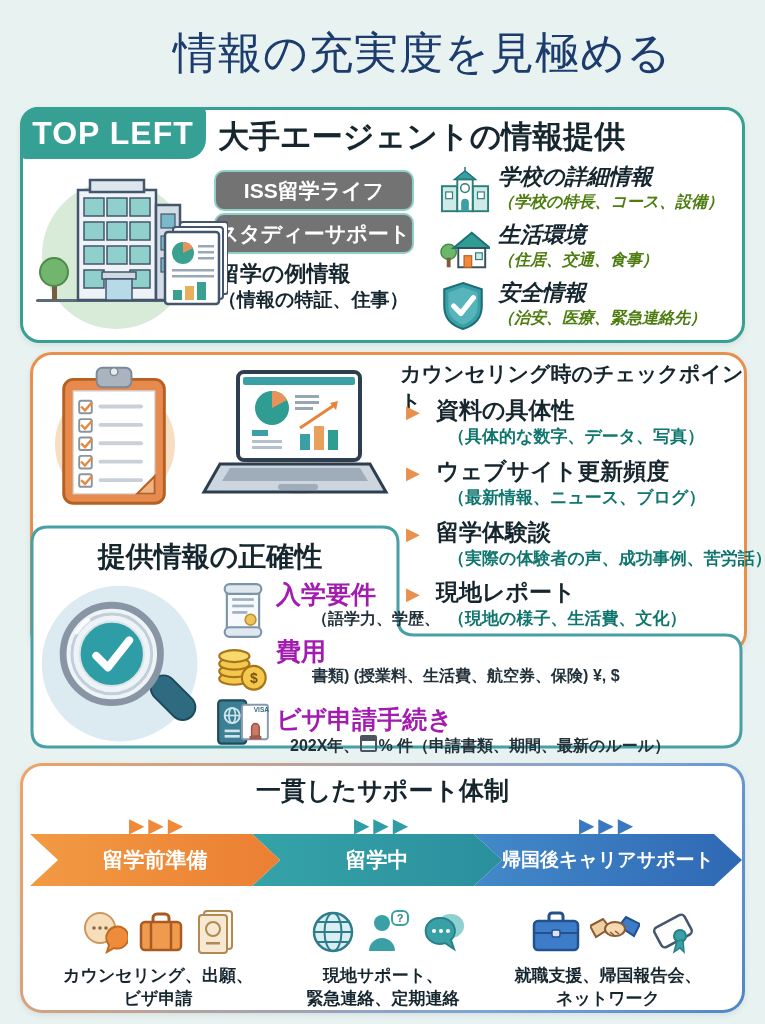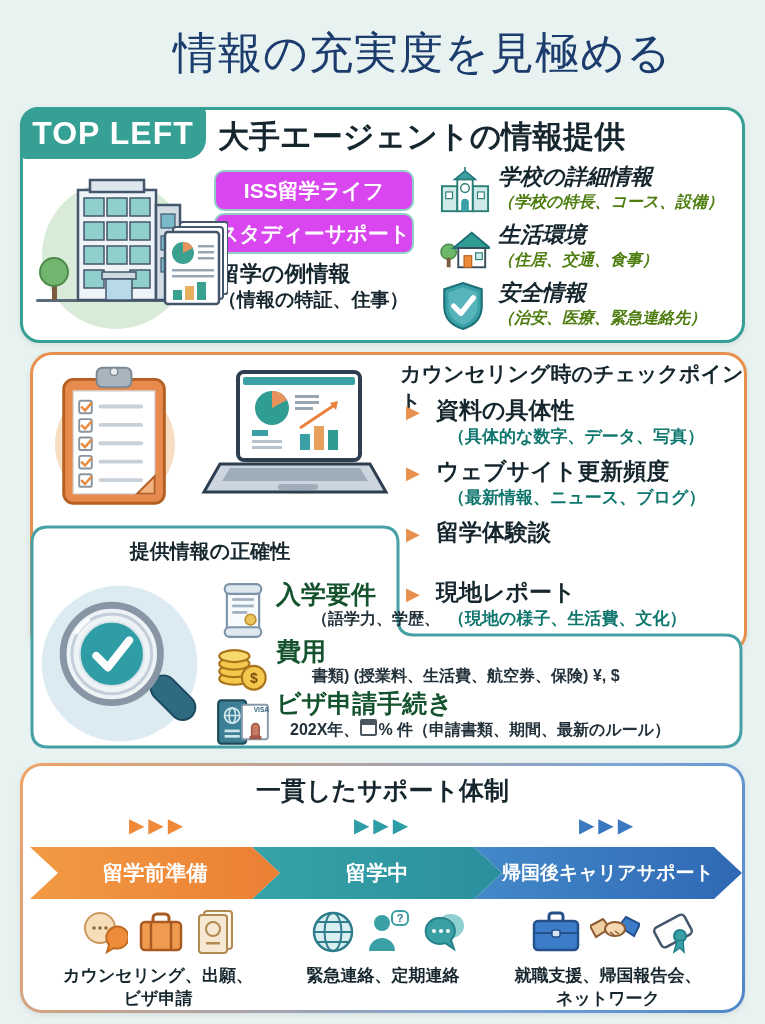--- a/index.html
+++ b/index.html
@@ -3,52 +3,52 @@
 <meta charset="utf-8">
 <style>
   html,body{margin:0;padding:0;}
   body{width:765px;height:1024px;background:#e7f2f1;font-family:"Liberation Sans","DejaVu Sans",sans-serif;position:relative;overflow:hidden;}
   .abs{position:absolute;}
   .page-title{left:0;top:24px;width:765px;text-align:center;font-size:44px;font-weight:400;color:#1c3c6e;letter-spacing:1px;padding-left:40px;}
   
   .box1{left:20px;top:107px;width:719px;height:230px;background:#fff;border:3px solid #35a093;border-radius:20px;box-shadow:0 2px 6px rgba(0,0,0,.08);}
   .badge{left:20px;top:107px;width:186px;height:52px;background:#35a093;border-radius:18px 6px 20px 6px;color:#fff;font-size:32px;font-weight:800;display:flex;align-items:center;justify-content:center;letter-spacing:1px;}
   .h1a{left:218px;top:116px;width:430px;font-size:31px;font-weight:800;color:#16262e;}
-  .pill{width:196px;height:37px;background:#d946ef;border:2px solid #8fd0c6;border-radius:10px;color:#fff;font-size:21px;font-weight:800;display:flex;align-items:center;justify-content:center;}
+  .pill{width:196px;height:37px;background:#737373;border:2px solid #8fd0c6;border-radius:10px;color:#fff;font-size:21px;font-weight:800;display:flex;align-items:center;justify-content:center;}
   .pill1{left:214px;top:170px;}
   .pill2{left:214px;top:213px;}
   .note-t{left:218px;top:259px;font-size:22px;font-weight:800;color:#16262e;}
   .note-s{left:218px;top:287px;font-size:19px;font-weight:800;color:#16262e;}
   .s1item .t{font-size:22px;font-weight:800;color:#16262e;line-height:1.1;}
   .s1item .s{font-size:16px;font-weight:700;color:#4d7c0f;margin-top:3px;}
   .s1item{left:498px;width:250px;font-style:italic;}
   .s1icon{left:440px;width:50px;height:50px;}
   
   .box2{left:30px;top:352px;width:711px;height:296px;background:#fff;border:3px solid #e8914f;border-radius:22px;box-shadow:0 2px 6px rgba(0,0,0,.08);z-index:1;}
   .s2head{left:400px;top:360px;width:345px;text-align:left;font-size:21px;font-weight:800;color:#16262e;z-index:3;}
   .c-item{left:406px;width:340px;z-index:3;}
   .c-item .tri{position:absolute;left:0;top:3px;color:#e8914f;font-size:18px;}
   .c-item .t{margin-left:30px;font-size:23px;font-weight:800;color:#16262e;line-height:1.05;}
   .c-item .s{margin-left:42px;font-size:17px;font-weight:700;color:#0f766e;margin-top:3px;white-space:nowrap;}
   .illus{z-index:3;}
   
   .box3svg{left:0;top:0;width:765px;height:1024px;z-index:2;pointer-events:none;}
-  .s3head{left:60px;top:538px;width:300px;text-align:center;font-size:20px;font-weight:800;color:#16262e;z-index:3;}
-  .s3item .t{font-size:25px;font-weight:800;color:#14532d;line-height:1.05;}
+  .s3head{left:60px;top:538px;width:300px;text-align:center;font-size:28px;font-weight:800;color:#16262e;z-index:3;}
+  .s3item .t{font-size:25px;font-weight:800;color:#a21caf;line-height:1.05;}
   .s3item .s{font-size:16px;font-weight:700;color:#22313a;margin-top:2px;white-space:nowrap;margin-left:36px;}
   .s3icon{left:216px;width:54px;height:56px;z-index:3;}
   .s3item{left:276px;z-index:3;width:460px;}
   .cal{display:inline-block;width:13px;height:13px;border:2px solid #4a5560;border-radius:2px;position:relative;top:1px;margin:0 1px;}
   .cal::before{content:"";position:absolute;left:0;top:0;width:100%;height:4px;background:#4a5560;}
   
   .box4{left:20px;top:763px;width:725px;height:250px;border-radius:22px;background:linear-gradient(120deg,#f0a264,#7ba4d8 70%,#4f86c8);padding:0;z-index:1;box-shadow:0 2px 6px rgba(0,0,0,.08);}
   .box4 .inner{position:absolute;left:3px;top:3px;right:3px;bottom:3px;background:#fff;border-radius:19px;}
   .s4head{left:0;top:11px;width:100%;text-align:center;font-size:25px;font-weight:800;color:#16262e;}
   .chev{top:50px;width:110px;text-align:center;font-size:20px;letter-spacing:4px;font-weight:700;}
-  .arrow{top:84px;height:52px;display:flex;align-items:center;justify-content:center;color:#fff;font-weight:800;clip-path:polygon(0% 0%,calc(100% - 28px) 0%,100% 50%,calc(100% - 28px) 100%,0% 100%,28px 50%);}
+  .arrow{top:71px;height:52px;display:flex;align-items:center;justify-content:center;color:#fff;font-weight:800;clip-path:polygon(0% 0%,calc(100% - 28px) 0%,100% 50%,calc(100% - 28px) 100%,0% 100%,28px 50%);}
   .arr1{left:10px;width:250px;background:linear-gradient(90deg,#f29a43,#eb7f33);z-index:5;font-size:21px;}
   .arr2{left:232px;width:250px;background:linear-gradient(90deg,#35a3a8,#2b8f9e);z-index:4;font-size:21px;}
   .arr3{left:454px;width:268px;background:linear-gradient(90deg,#4389c9,#2f68b4);z-index:3;font-size:19px;}
   .icongrp{top:140px;height:58px;display:flex;align-items:center;gap:10px;}
   .cap{width:240px;text-align:center;font-size:17px;font-weight:800;color:#16262e;line-height:1.35;}
 </style>
 </head>
 <body>
 
 <div class="abs page-title">情報の充実度を見極める</div>
@@ -203,20 +203,21 @@
   <div class="s">（具体的な数字、データ、写真）</div>
 </div>
 <div class="abs c-item" style="top:459px;">
   <span class="tri">▶</span>
   <div class="t">ウェブサイト更新頻度</div>
   <div class="s">（最新情報、ニュース、ブログ）</div>
 </div>
 <div class="abs c-item" style="top:520px;">
   <span class="tri">▶</span>
   <div class="t">留学体験談</div>
+  <div class="s">（実際の体験者の声、成功事例、苦労話）</div>
 </div>
 <div class="abs c-item" style="top:580px;">
   <span class="tri">▶</span>
   <div class="t">現地レポート</div>
   <div class="s">（現地の様子、生活費、文化）</div>
 </div>
 
 <svg class="abs box3svg" viewBox="0 0 765 1024">
   <path d="M48,527 H382 Q398,527 398,543 V619 Q398,635 414,635 H725 Q741,635 741,651 V729 Q741,747 723,747 H48 Q32,747 32,731 V543 Q32,527 48,527 Z" fill="#ffffff" stroke="#46a0a5" stroke-width="3"></path>
 </svg>
@@ -265,21 +266,21 @@
   <circle cx="15" cy="17" r="7" fill="none" stroke="#cfe5ec" stroke-width="1.8"></circle>
   <line x1="8" y1="17" x2="22" y2="17" stroke="#cfe5ec" stroke-width="1.5"></line>
   <ellipse cx="15" cy="17" rx="3" ry="7" fill="none" stroke="#cfe5ec" stroke-width="1.5"></ellipse>
   <rect x="8" y="30" width="14" height="2.5" fill="#cfe5ec"></rect>
     <rect x="8" y="35" width="14" height="2.5" fill="#cfe5ec"></rect>
   <rect x="24" y="7" width="24" height="32" rx="2" fill="#fff" stroke="#8899aa" stroke-width="1.8"></rect>
   <text x="42" y="14" font-size="6" font-weight="bold" fill="#33667f" text-anchor="middle" font-family="Liberation Sans, sans-serif">VISA</text>
   <path d="M33,36 v-8 a3.5,3.5 0 0 1 7,0 v8 Z" fill="#c97b63" stroke="#a2584a" stroke-width="1.5"></path>
   <rect x="31" y="36" width="11" height="3" fill="#a2584a"></rect>
 </svg>
-<div class="abs s3item" style="top:690px;">
+<div class="abs s3item" style="top:706px;">
   <div class="t">ビザ申請手続き</div>
   <div class="s" style="margin-left:14px;">
     <span>202X年、</span><span class="cal"></span><span>% 件（申請書類、期間、最新のルール）</span>
   </div>
 </div>
 
 <div class="abs box4">
   <div class="inner"></div>
 
   <div class="abs s4head">一貫したサポート体制</div>
@@ -361,19 +362,20 @@
       <circle cx="30" cy="26" r="6" fill="#3aa0a5" stroke="#25808a" stroke-width="2"></circle>
       <polygon points="27,31 24,42 30,38 34,42 33,30" fill="#3aa0a5" stroke="#25808a" stroke-width="1.5"></polygon>
     </svg>
   </div>
 
   <div class="abs cap" style="left:18px;top:202px;">
     <div>カウンセリング、出願、</div>
     <div>ビザ申請</div>
   </div>
   <div class="abs cap" style="left:243px;top:202px;">
+    <div>現地サポート、</div>
     <div>緊急連絡、定期連絡</div>
   </div>
   <div class="abs cap" style="left:468px;top:202px;">
     <div>就職支援、帰国報告会、</div>
     <div>ネットワーク</div>
   </div>
 </div>
 
 </body></html>

